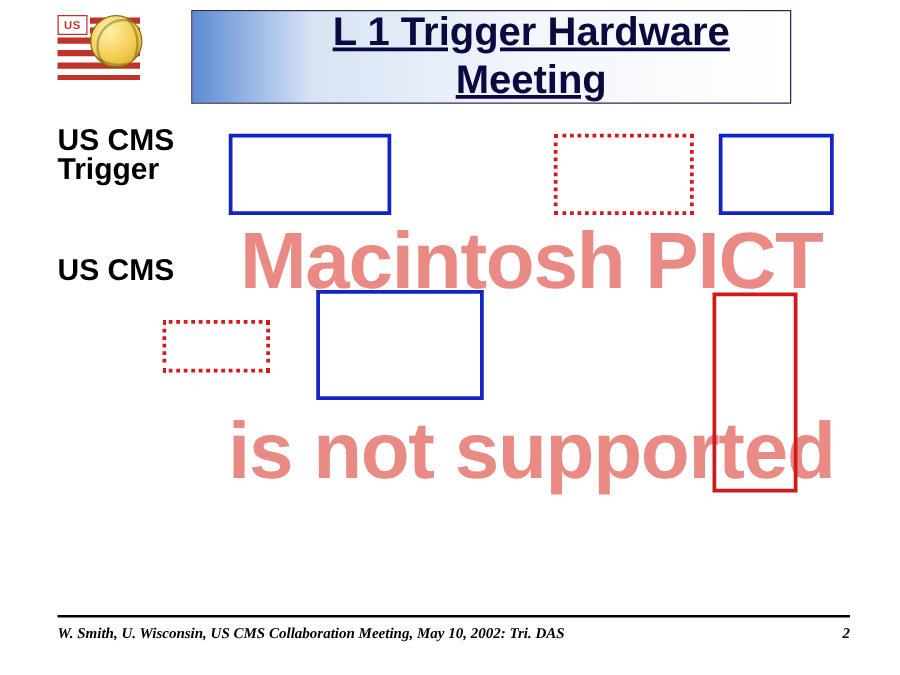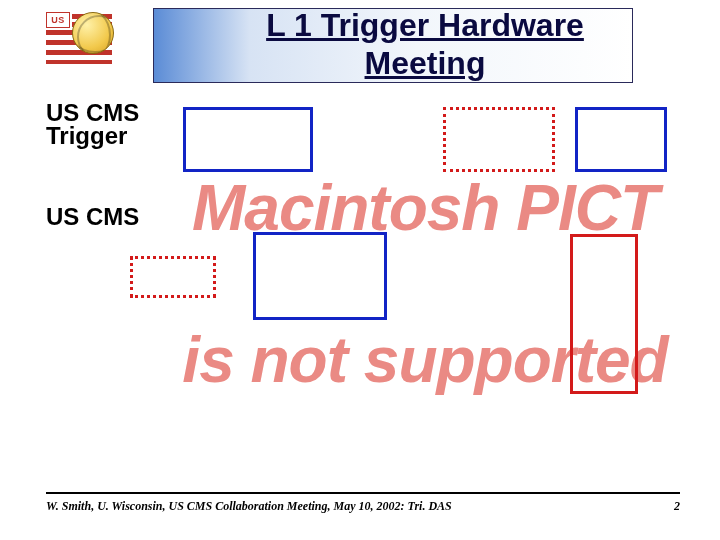--- a/index.html
+++ b/index.html
@@ -86,21 +86,20 @@
     position: absolute;
     left: 130px; top: 170px;
     width: 590px;
     font-family: Arial, Helvetica, sans-serif;
     font-weight: 700;
     font-size: 64px;
     line-height: 76px;
     color: #ea8a84;
     text-align: center;
     letter-spacing: -1px;
-    font-style: italic;
   }
 
   .box { position: absolute; background: transparent; }
   .box.solid-blue { border: 3px solid #1224c5; }
   .box.dotted-red { border: 3px dotted #d31a1a; }
   .box.solid-red  { border: 3px solid #d31a1a; }
 
   .box.b1 { left: 443px; top: 107px; width: 112px; height: 65px; }  
   .box.b2 { left: 183px; top: 107px; width: 130px; height: 65px; }  
   .box.b3 { left: 575px; top: 107px; width: 92px;  height: 65px; }  

